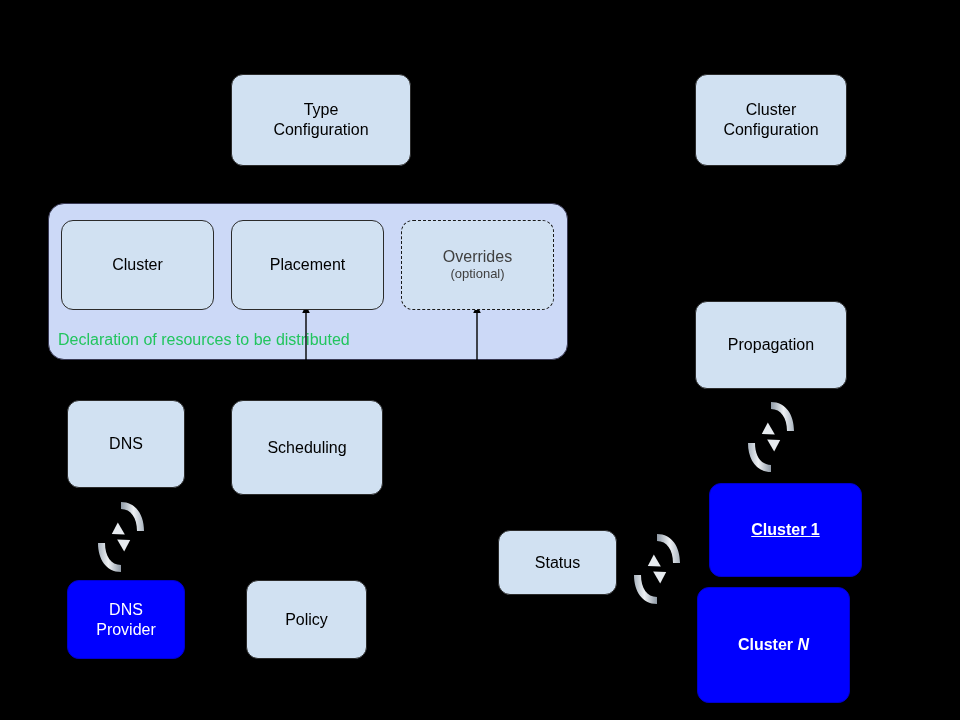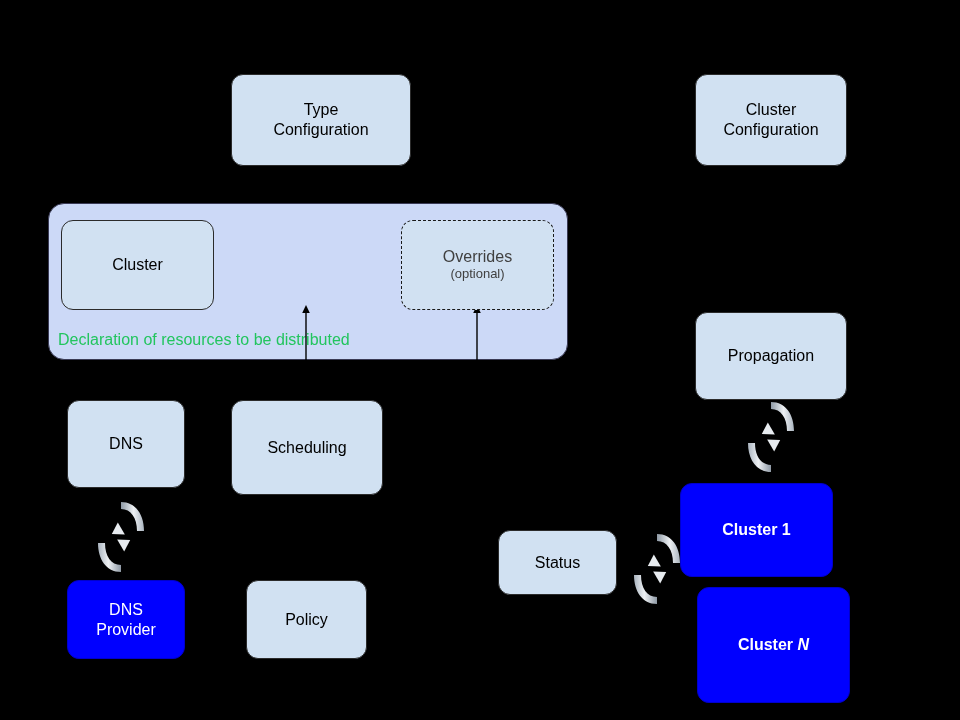--- a/index.html
+++ b/index.html
@@ -139,20 +139,23 @@
   </div>
 
   <div class="node light" style="left:695px; top:74px; width:152px; height:92px;">
     <span class="label"><span>Cluster</span><br><span>Configuration</span></span>
   </div>
 
   <div class="node light" style="left:61px; top:220px; width:153px; height:90px;">
     <span class="label">Cluster</span>
   </div>
 
+  <div class="node light" style="left:231px; top:220px; width:153px; height:90px;">
+    <span class="label">Placement</span>
+  </div>
 
   <div class="node dashed" style="left:401px; top:220px; width:153px; height:90px;">
     <span class="label">
       <span>Overrides</span>
       <span class="sub">(optional)</span>
     </span>
   </div>
 
   <div class="node light" style="left:67px; top:400px; width:118px; height:88px;">
     <span class="label">DNS</span>
@@ -211,21 +214,21 @@
           <stop offset="100%" stop-color="#aab4bf"></stop>
         </linearGradient>
       </defs>
       <path d="M31,4 C46,4 54,17 54,33 L47,33 C47,20 41,11 31,11 Z" fill="url(#sg3)"></path>
       <path d="M22,26 L33,33 L22,40 Z" fill="#e8ecf0" transform="rotate(150 27 33)"></path>
       <path d="M31,74 C16,74 8,61 8,45 L15,45 C15,58 21,67 31,67 Z" fill="url(#sg4)"></path>
       <path d="M40,52 L29,45 L40,38 Z" fill="#e8ecf0" transform="rotate(150 35 45)"></path>
     </svg>
   </div>
 
-  <div class="node light" style="left:695px; top:312px; width:152px; height:88px;">
+  <div class="node light" style="left:695px; top:301px; width:152px; height:88px;">
     <span class="label">Propagation</span>
   </div>
 
   <div class="sync-icon" style="left:740px; top:398px; width:62px; height:78px;">
     <svg width="62" height="78" viewBox="0 0 62 78">
       <defs>
         <linearGradient id="sg5" x1="0" y1="0" x2="1" y2="0">
           <stop offset="0%" stop-color="#8f9aa6"></stop>
           <stop offset="55%" stop-color="#eef1f4"></stop>
           <stop offset="100%" stop-color="#aab4bf"></stop>
@@ -236,21 +239,21 @@
           <stop offset="100%" stop-color="#aab4bf"></stop>
         </linearGradient>
       </defs>
       <path d="M31,4 C46,4 54,17 54,33 L47,33 C47,20 41,11 31,11 Z" fill="url(#sg5)"></path>
       <path d="M22,26 L33,33 L22,40 Z" fill="#e8ecf0" transform="rotate(150 27 33)"></path>
       <path d="M31,74 C16,74 8,61 8,45 L15,45 C15,58 21,67 31,67 Z" fill="url(#sg6)"></path>
       <path d="M40,52 L29,45 L40,38 Z" fill="#e8ecf0" transform="rotate(150 35 45)"></path>
     </svg>
   </div>
 
-  <div class="node blue bold" style="left:680px; top:483px; width:153px; height:94px;">
+  <div class="node blue bold" style="left:709px; top:483px; width:153px; height:94px;text-decoration:underline;">
     <span class="label"><span>Cluster </span><span>1</span></span>
   </div>
 
   <div class="node blue bold" style="left:697px; top:587px; width:153px; height:116px;">
     <span class="label"><span>Cluster </span><span class="ital">N</span></span>
   </div>
 
 </div>
 
 </body></html>

